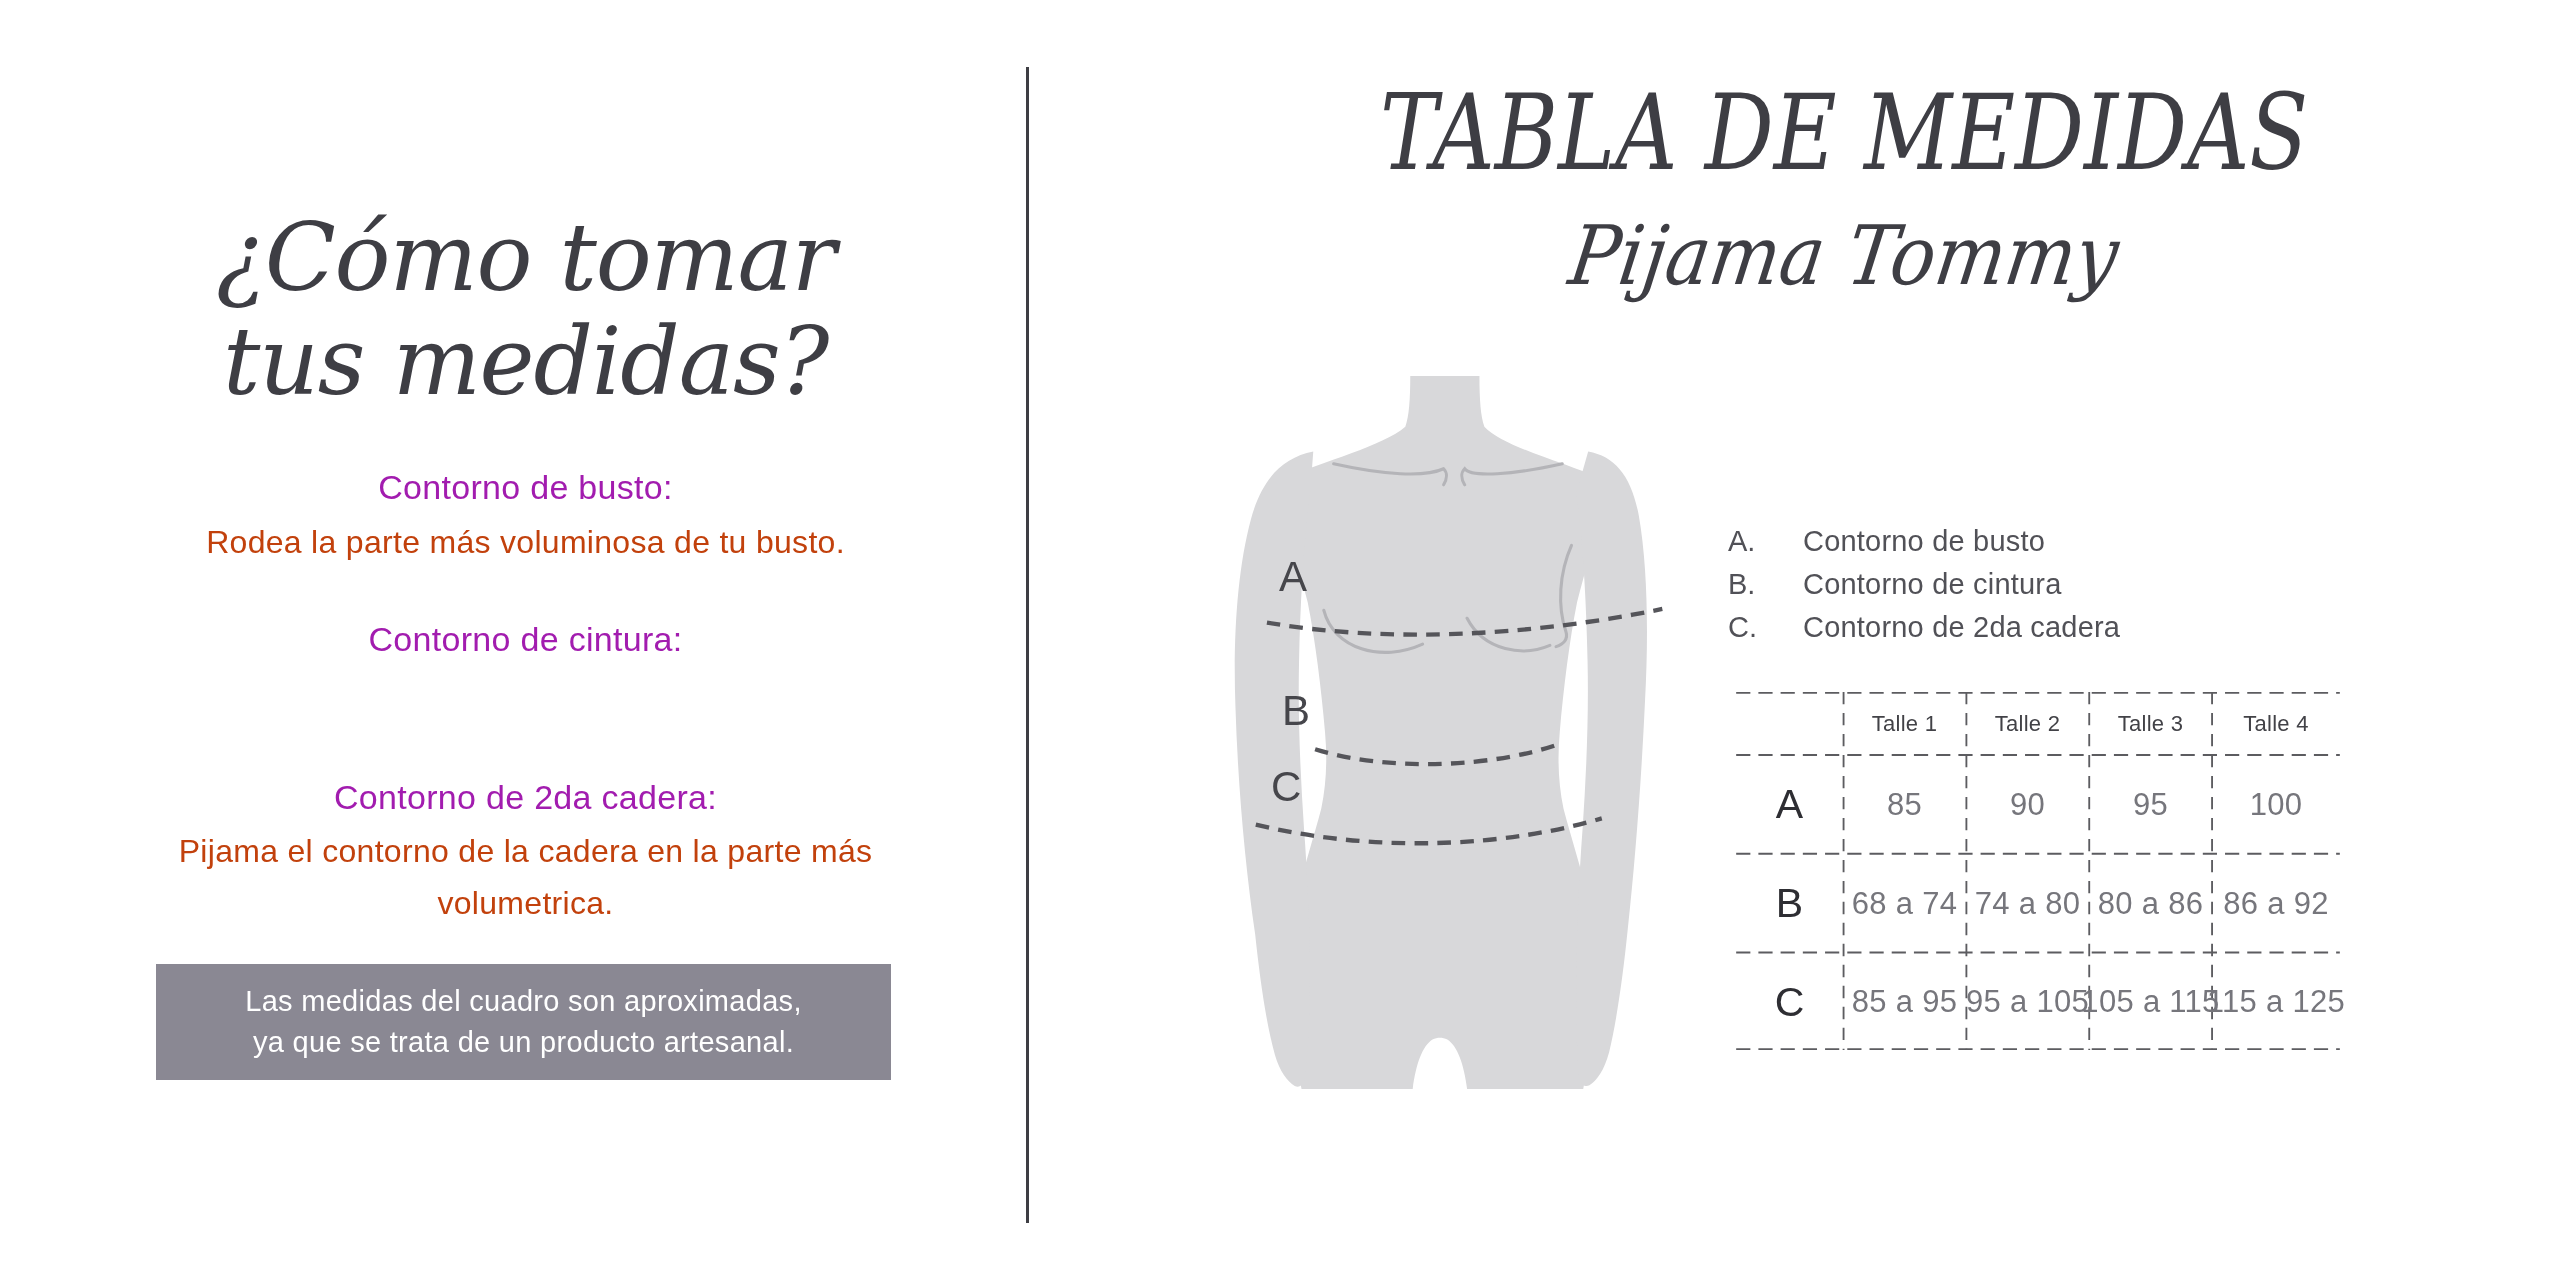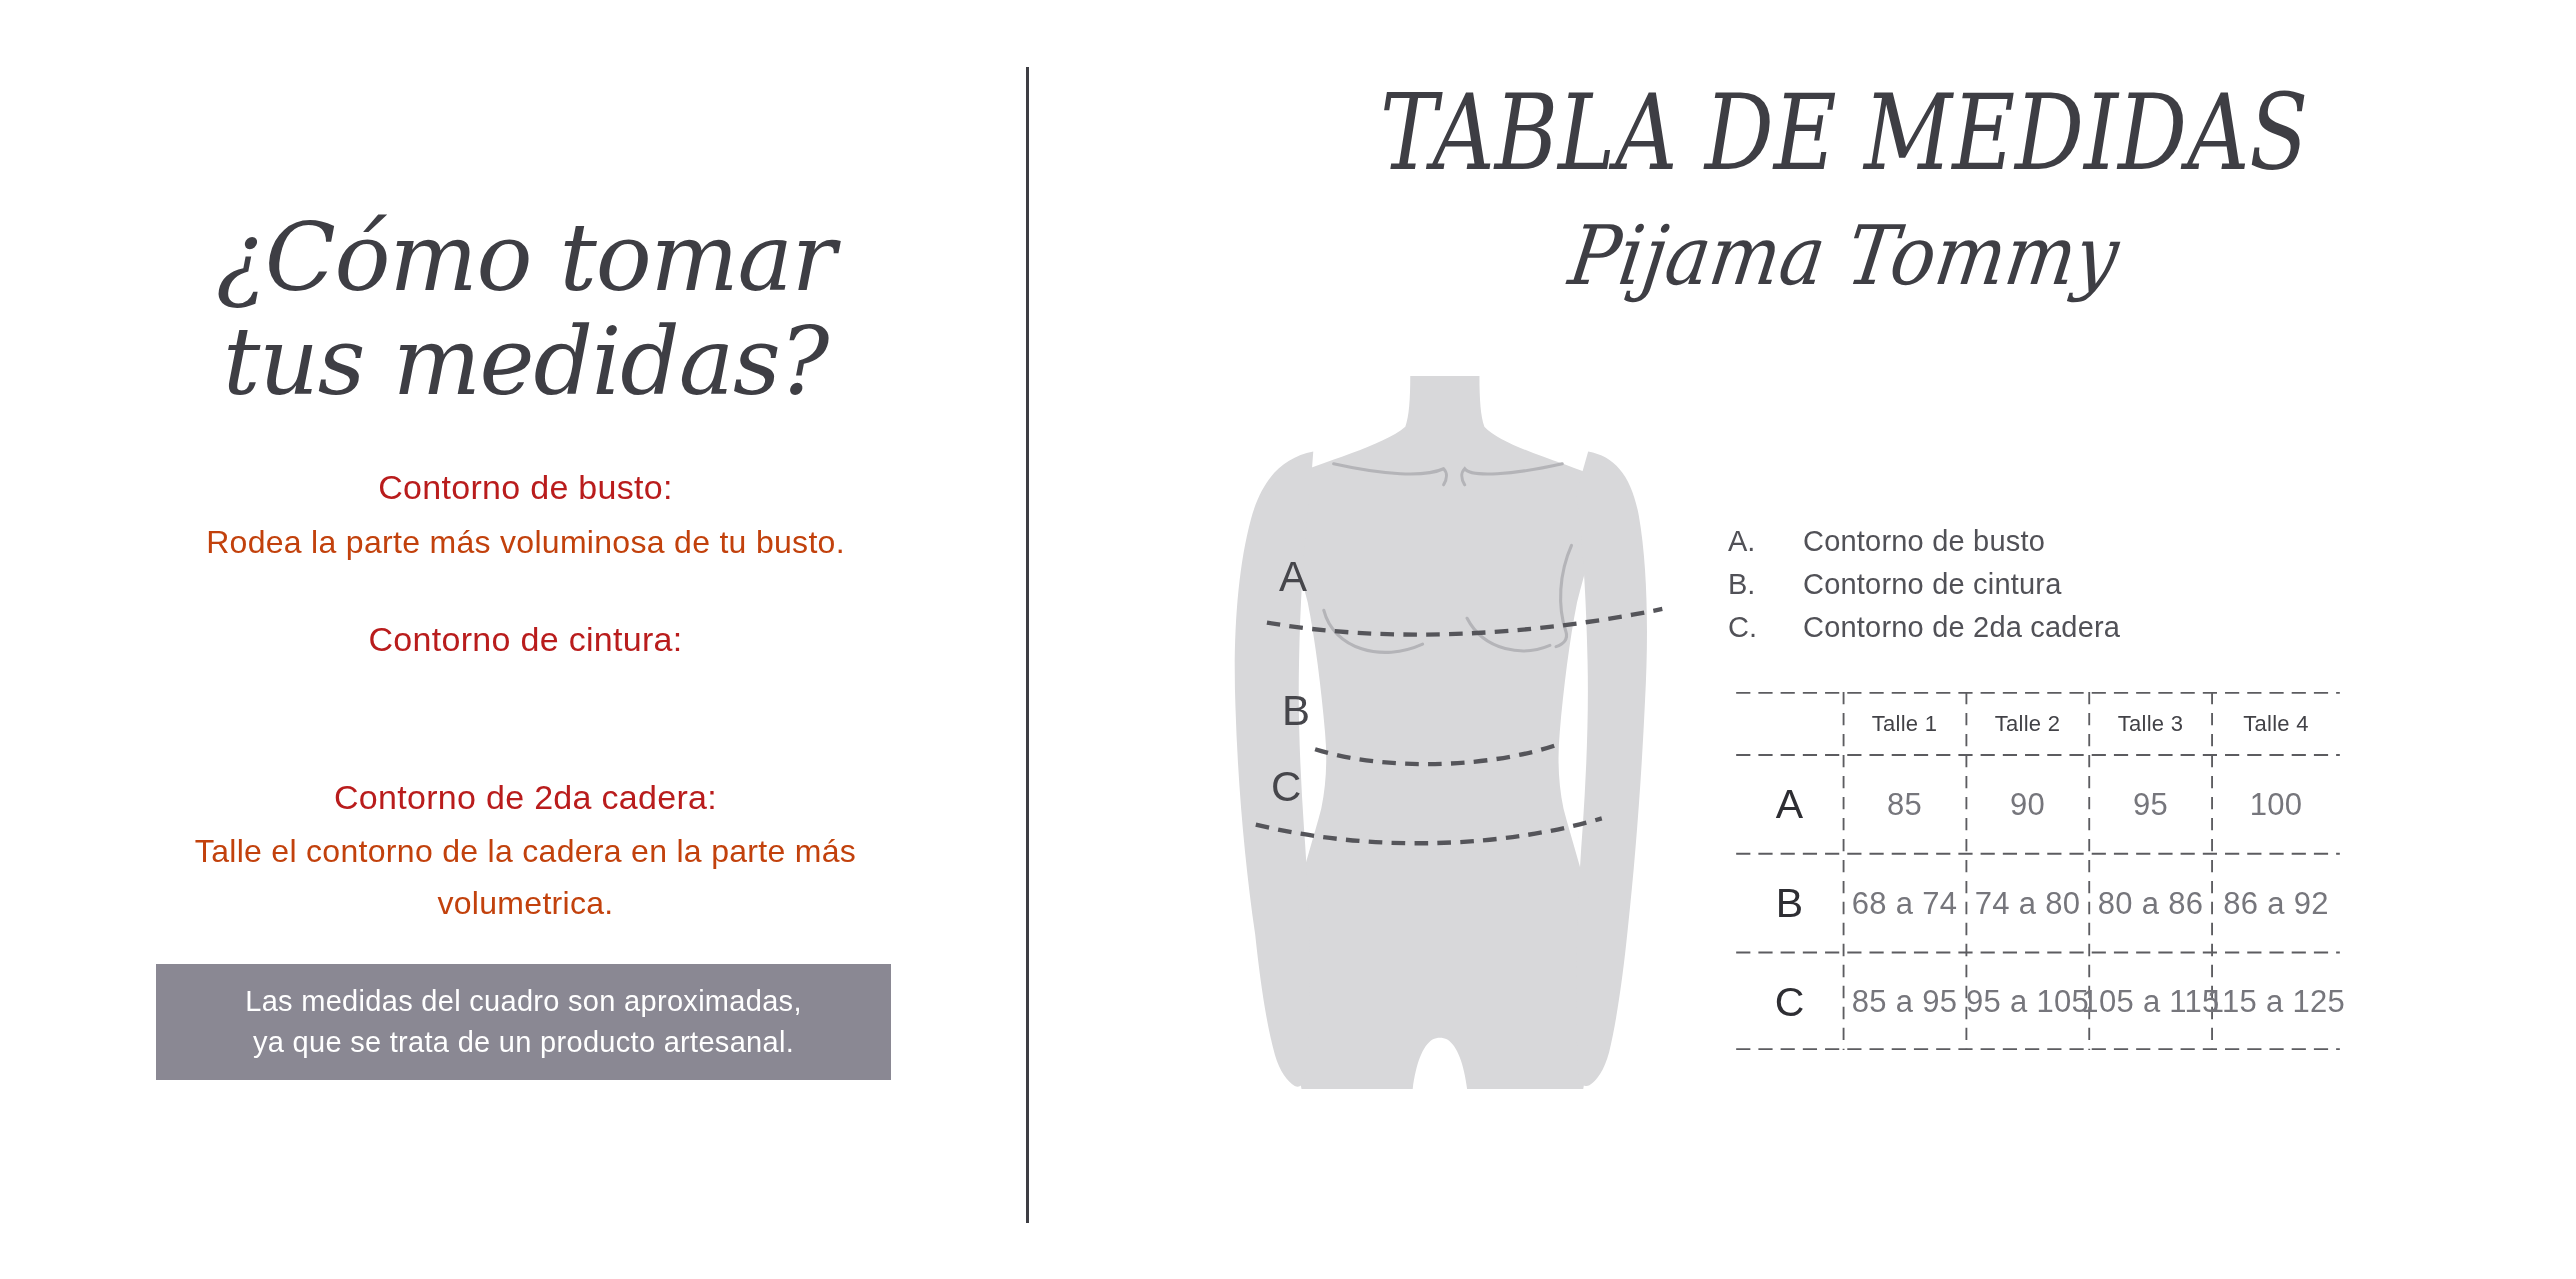--- a/index.html
+++ b/index.html
@@ -21,21 +21,21 @@
     font-weight:400;
     font-size:93px;
     line-height:104px;
     color:#3e3e44;
     letter-spacing:-1.2px;
   }
   .section-heading{
     font-size:34px;
     line-height:38px;
     font-weight:400;
-    color:#b91c1c;
+    color:#a21caf;
     letter-spacing:0.3px;
   }
   .section-body{
     font-size:32px;
     line-height:52px;
     font-weight:300;
     color:#c2410c;
     letter-spacing:0.3px;
   }
   .note-box{
@@ -114,21 +114,21 @@
     <div>tus medidas?</div>
   </div>
 
   <div class="abs left-col section-heading" style="top:468px;">Contorno de busto:</div>
   <div class="abs left-col section-body" style="top:516px;">Rodea la parte más voluminosa de tu busto.</div>
 
   <div class="abs left-col section-heading" style="top:620px;">Contorno de cintura:</div>
 
   <div class="abs left-col section-heading" style="top:778px;">Contorno de 2da cadera:</div>
   <div class="abs left-col section-body" style="top:825px;">
-    <div style="max-width:717px;margin:0 auto;">Talle el contorno de la cadera en la parte más volumetrica.</div>
+    <div style="max-width:717px;margin:0 auto;">Pijama el contorno de la cadera en la parte más volumetrica.</div>
   </div>
 
   <div class="abs note-box" style="background-color: rgb(138, 136, 147);">
     <div>Las medidas del cuadro son aproximadas,</div>
     <div>ya que se trata de un producto artesanal.</div>
   </div>
 
   <div class="abs divider"></div>
 
   <div class="abs tabla-title">

